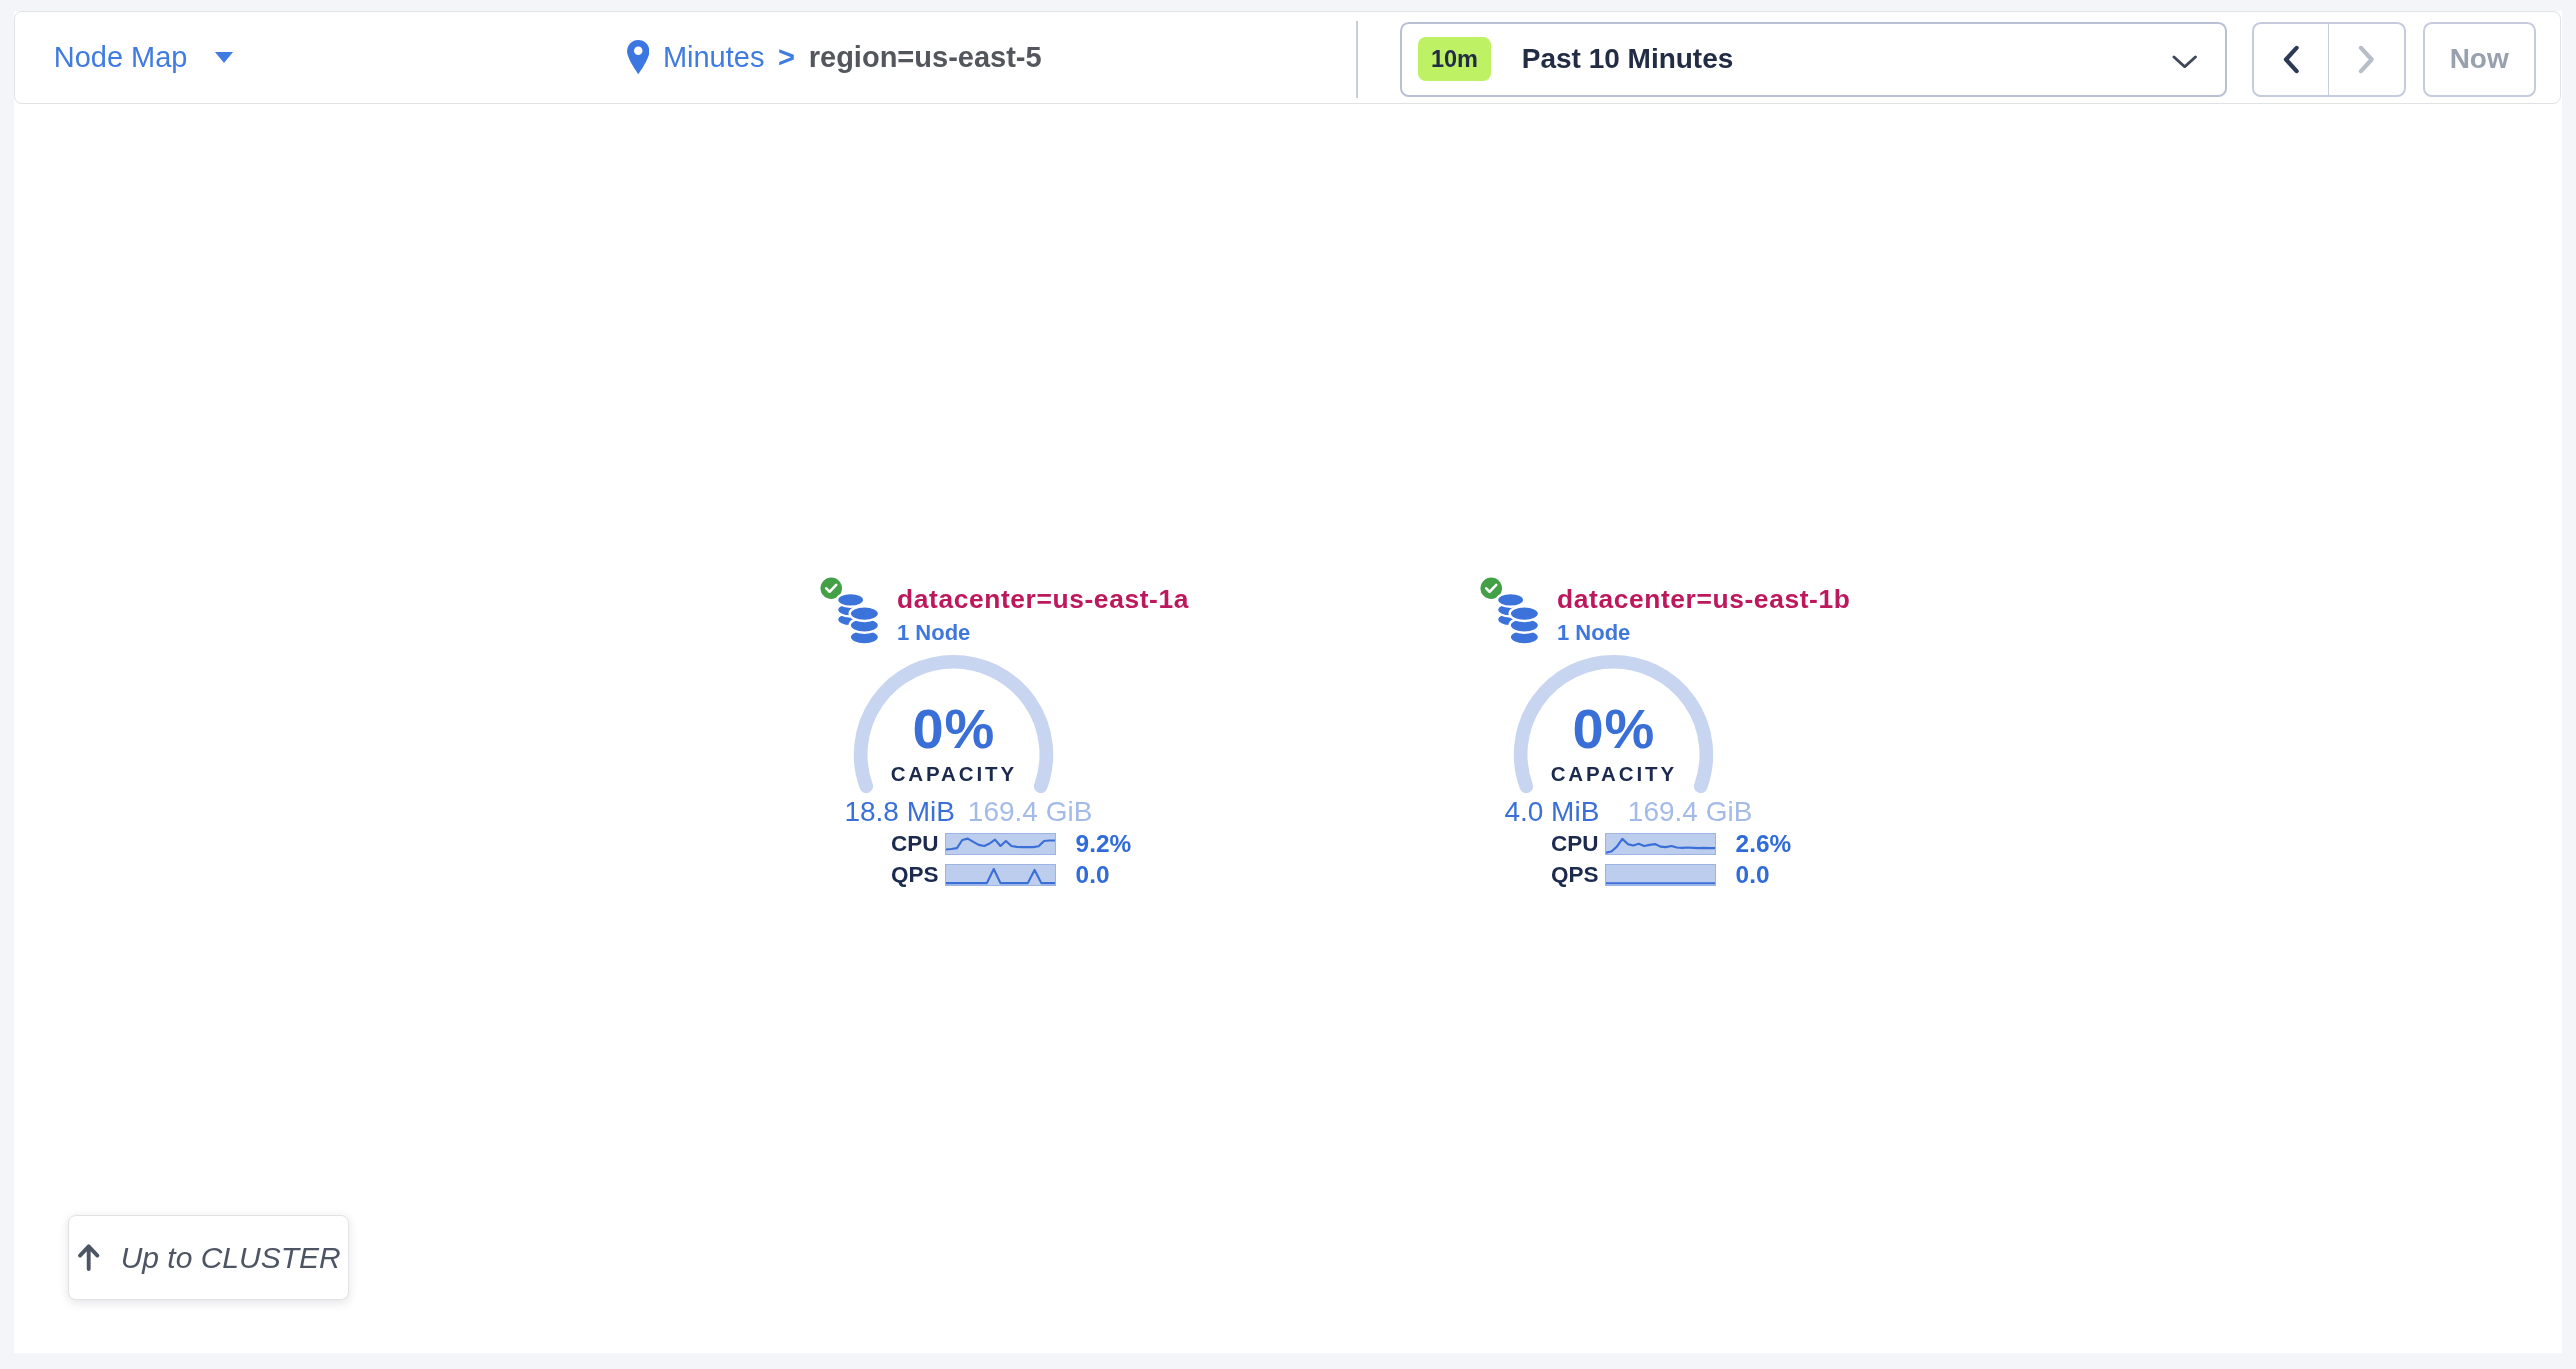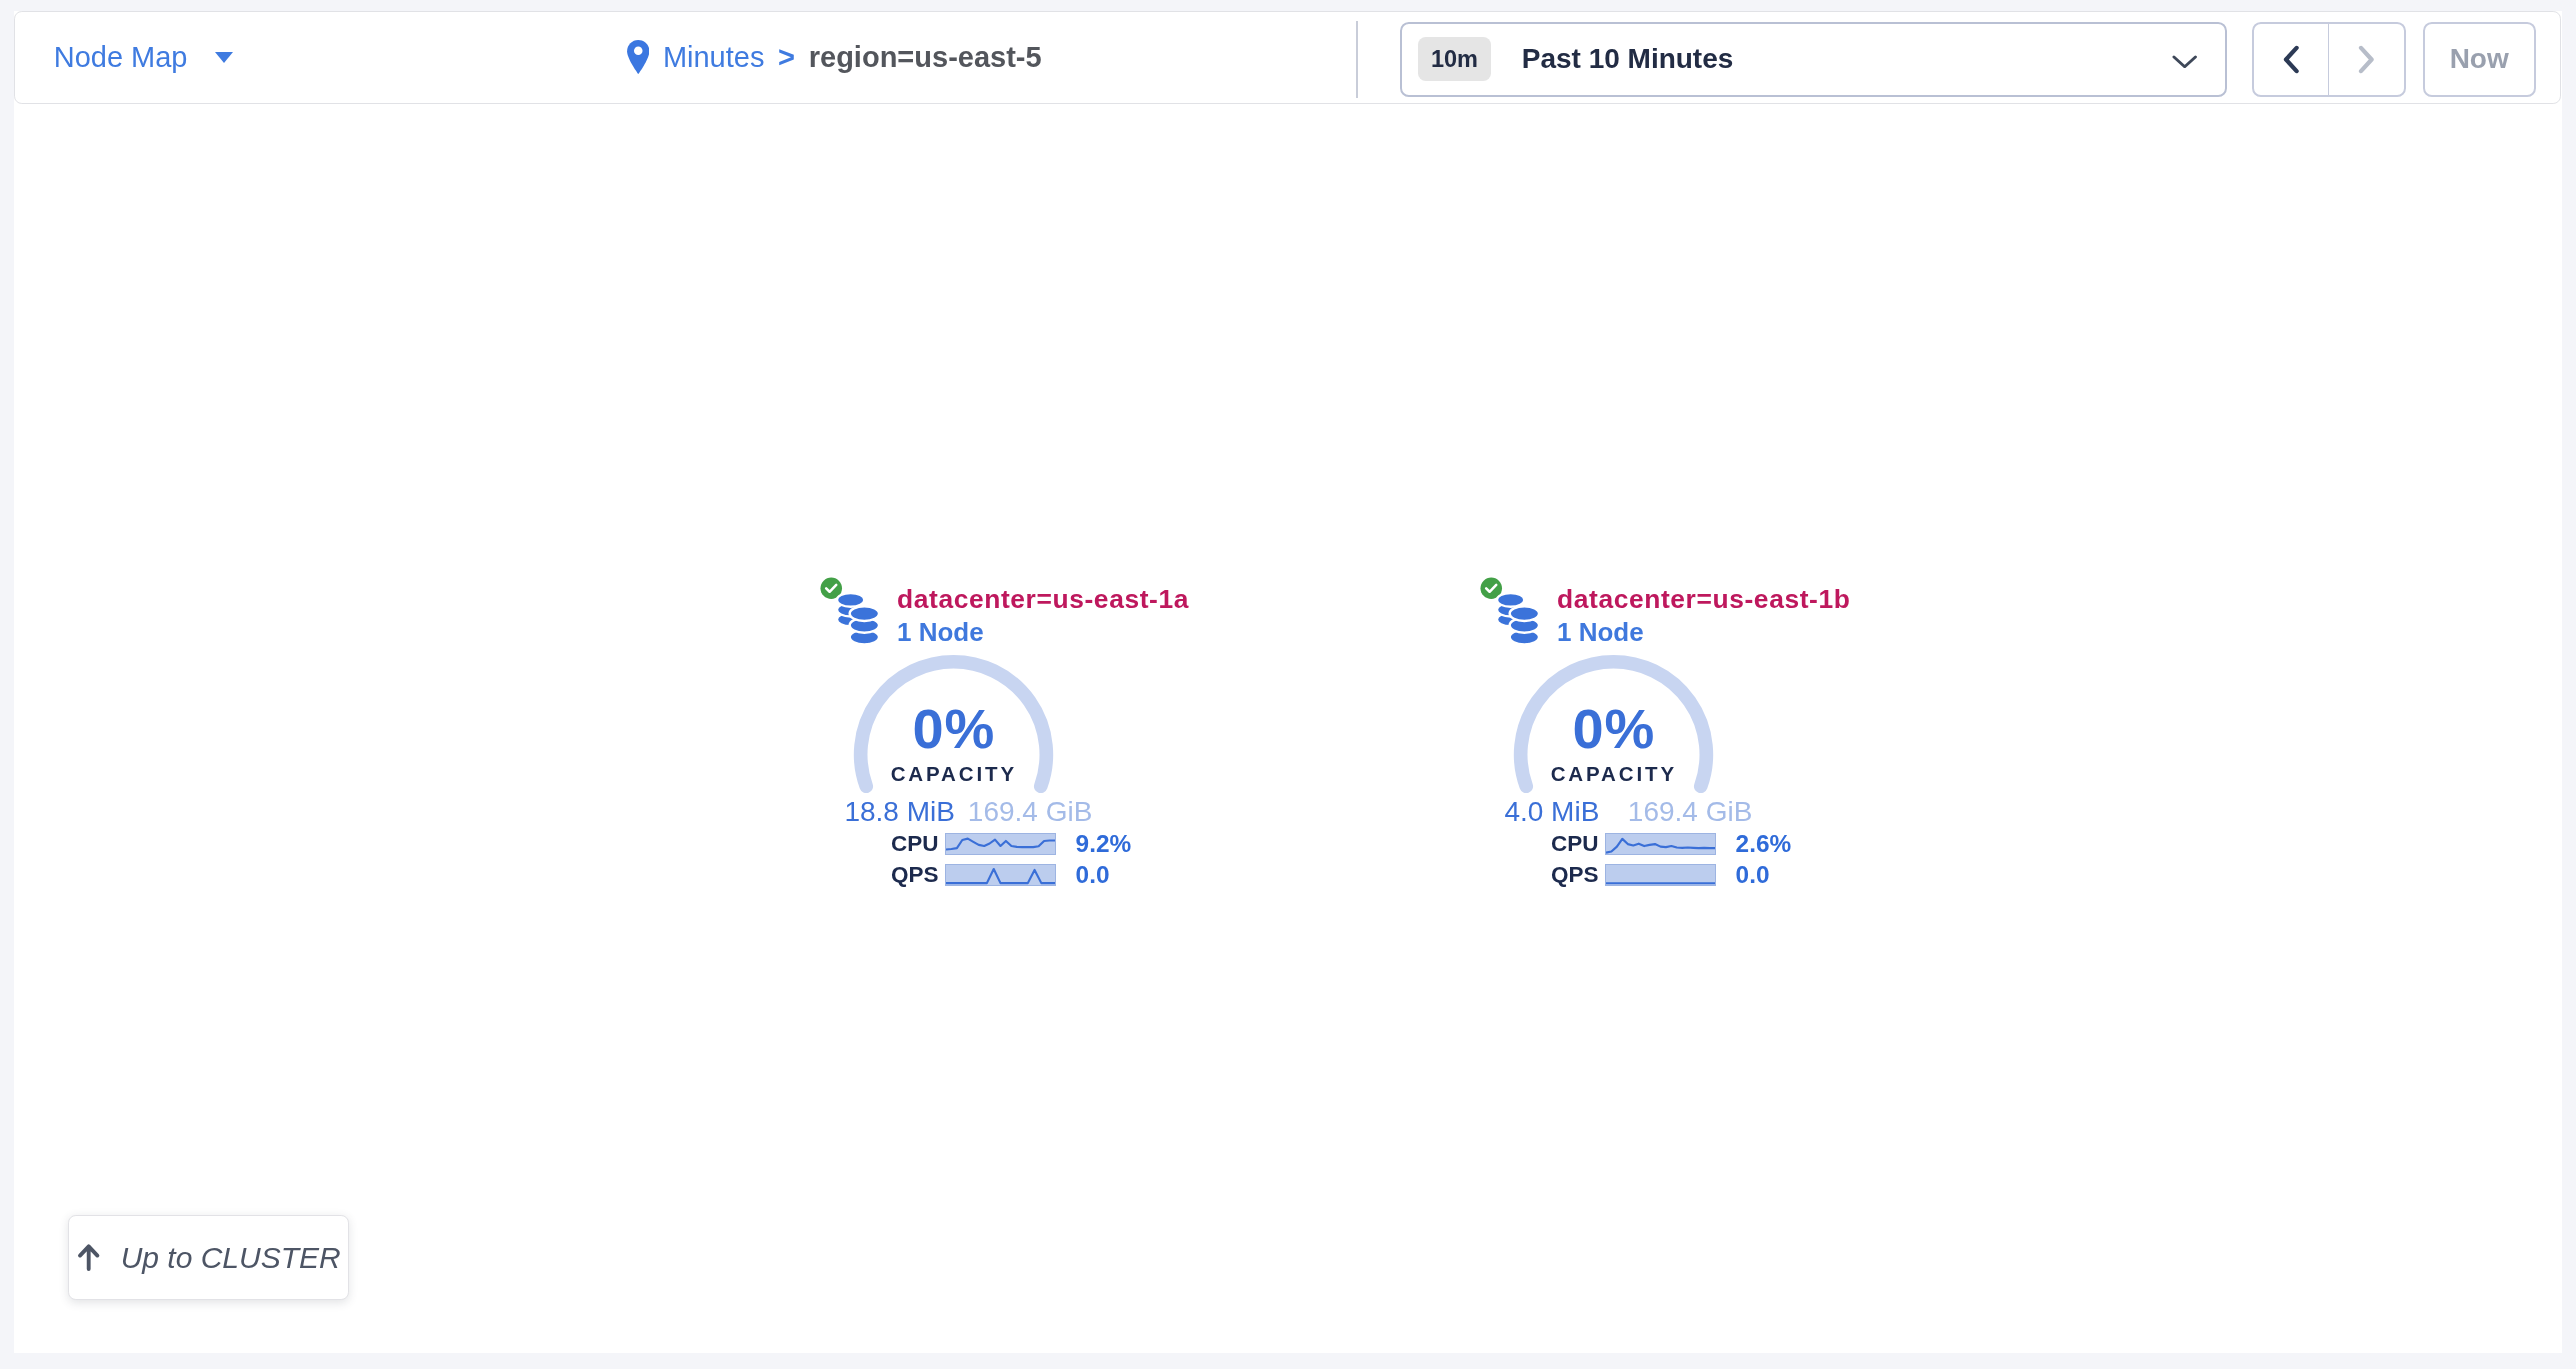--- a/index.html
+++ b/index.html
@@ -55,21 +55,21 @@
 
   .time-select {
     position:absolute; left:1385px; top:9.8px;
     width:827px; height:75px;
     background:#fff;
     border:2px solid #b9c0d4; border-radius:8.8px;
     display:flex; align-items:center; cursor:pointer;
   }
   .time-badge {
     margin-left:16.6px;
-    background:#e5e5e5; border-radius:7.8px;
+    background:#bef264; border-radius:7.8px;
     padding:8.8px 12.7px;
     font-size:23.5px; font-weight:700; color:#222c44;
   }
   .time-label { margin-left:31px; font-size:28px; font-weight:700; color:#222c44; }
   .time-chevron { position:absolute; right:27px; top:31px; }
 
   .range-nav {
     position:absolute; left:2237px; top:9.8px;
     width:154px; height:75px;
     border:2px solid #c6cbdd; border-radius:8.8px;
@@ -96,21 +96,21 @@
 
   .dc-status { position:absolute; left:0; top:2px; }
   .dc-icon   { position:absolute; left:13.7px; top:12.7px; }
   .dc-name {
     position:absolute; left:77px; top:9.8px;
     font-size:26.4px; line-height:29px; font-weight:700;
     color:#be185d; letter-spacing:0.6px; white-space:nowrap;
   }
   .dc-nodes {
     position:absolute; left:77px; top:43px;
-    font-size:26px; line-height:29px; font-weight:700; color:#3f78dd;
+    font-size:22px; line-height:29px; font-weight:700; color:#3f78dd;
   }
   .dc-gauge { position:absolute; left:26.4px; top:72px; }
   .dc-pct {
     position:absolute; left:26.4px; top:125px; width:215px;
     text-align:center; font-size:56px; line-height:57px;
     font-weight:800; color:#3a6fd7; letter-spacing:1px;
   }
   .dc-cap {
     position:absolute; left:26.4px; top:187px; width:215px;
     text-align:center; font-size:20.5px; font-weight:700;

